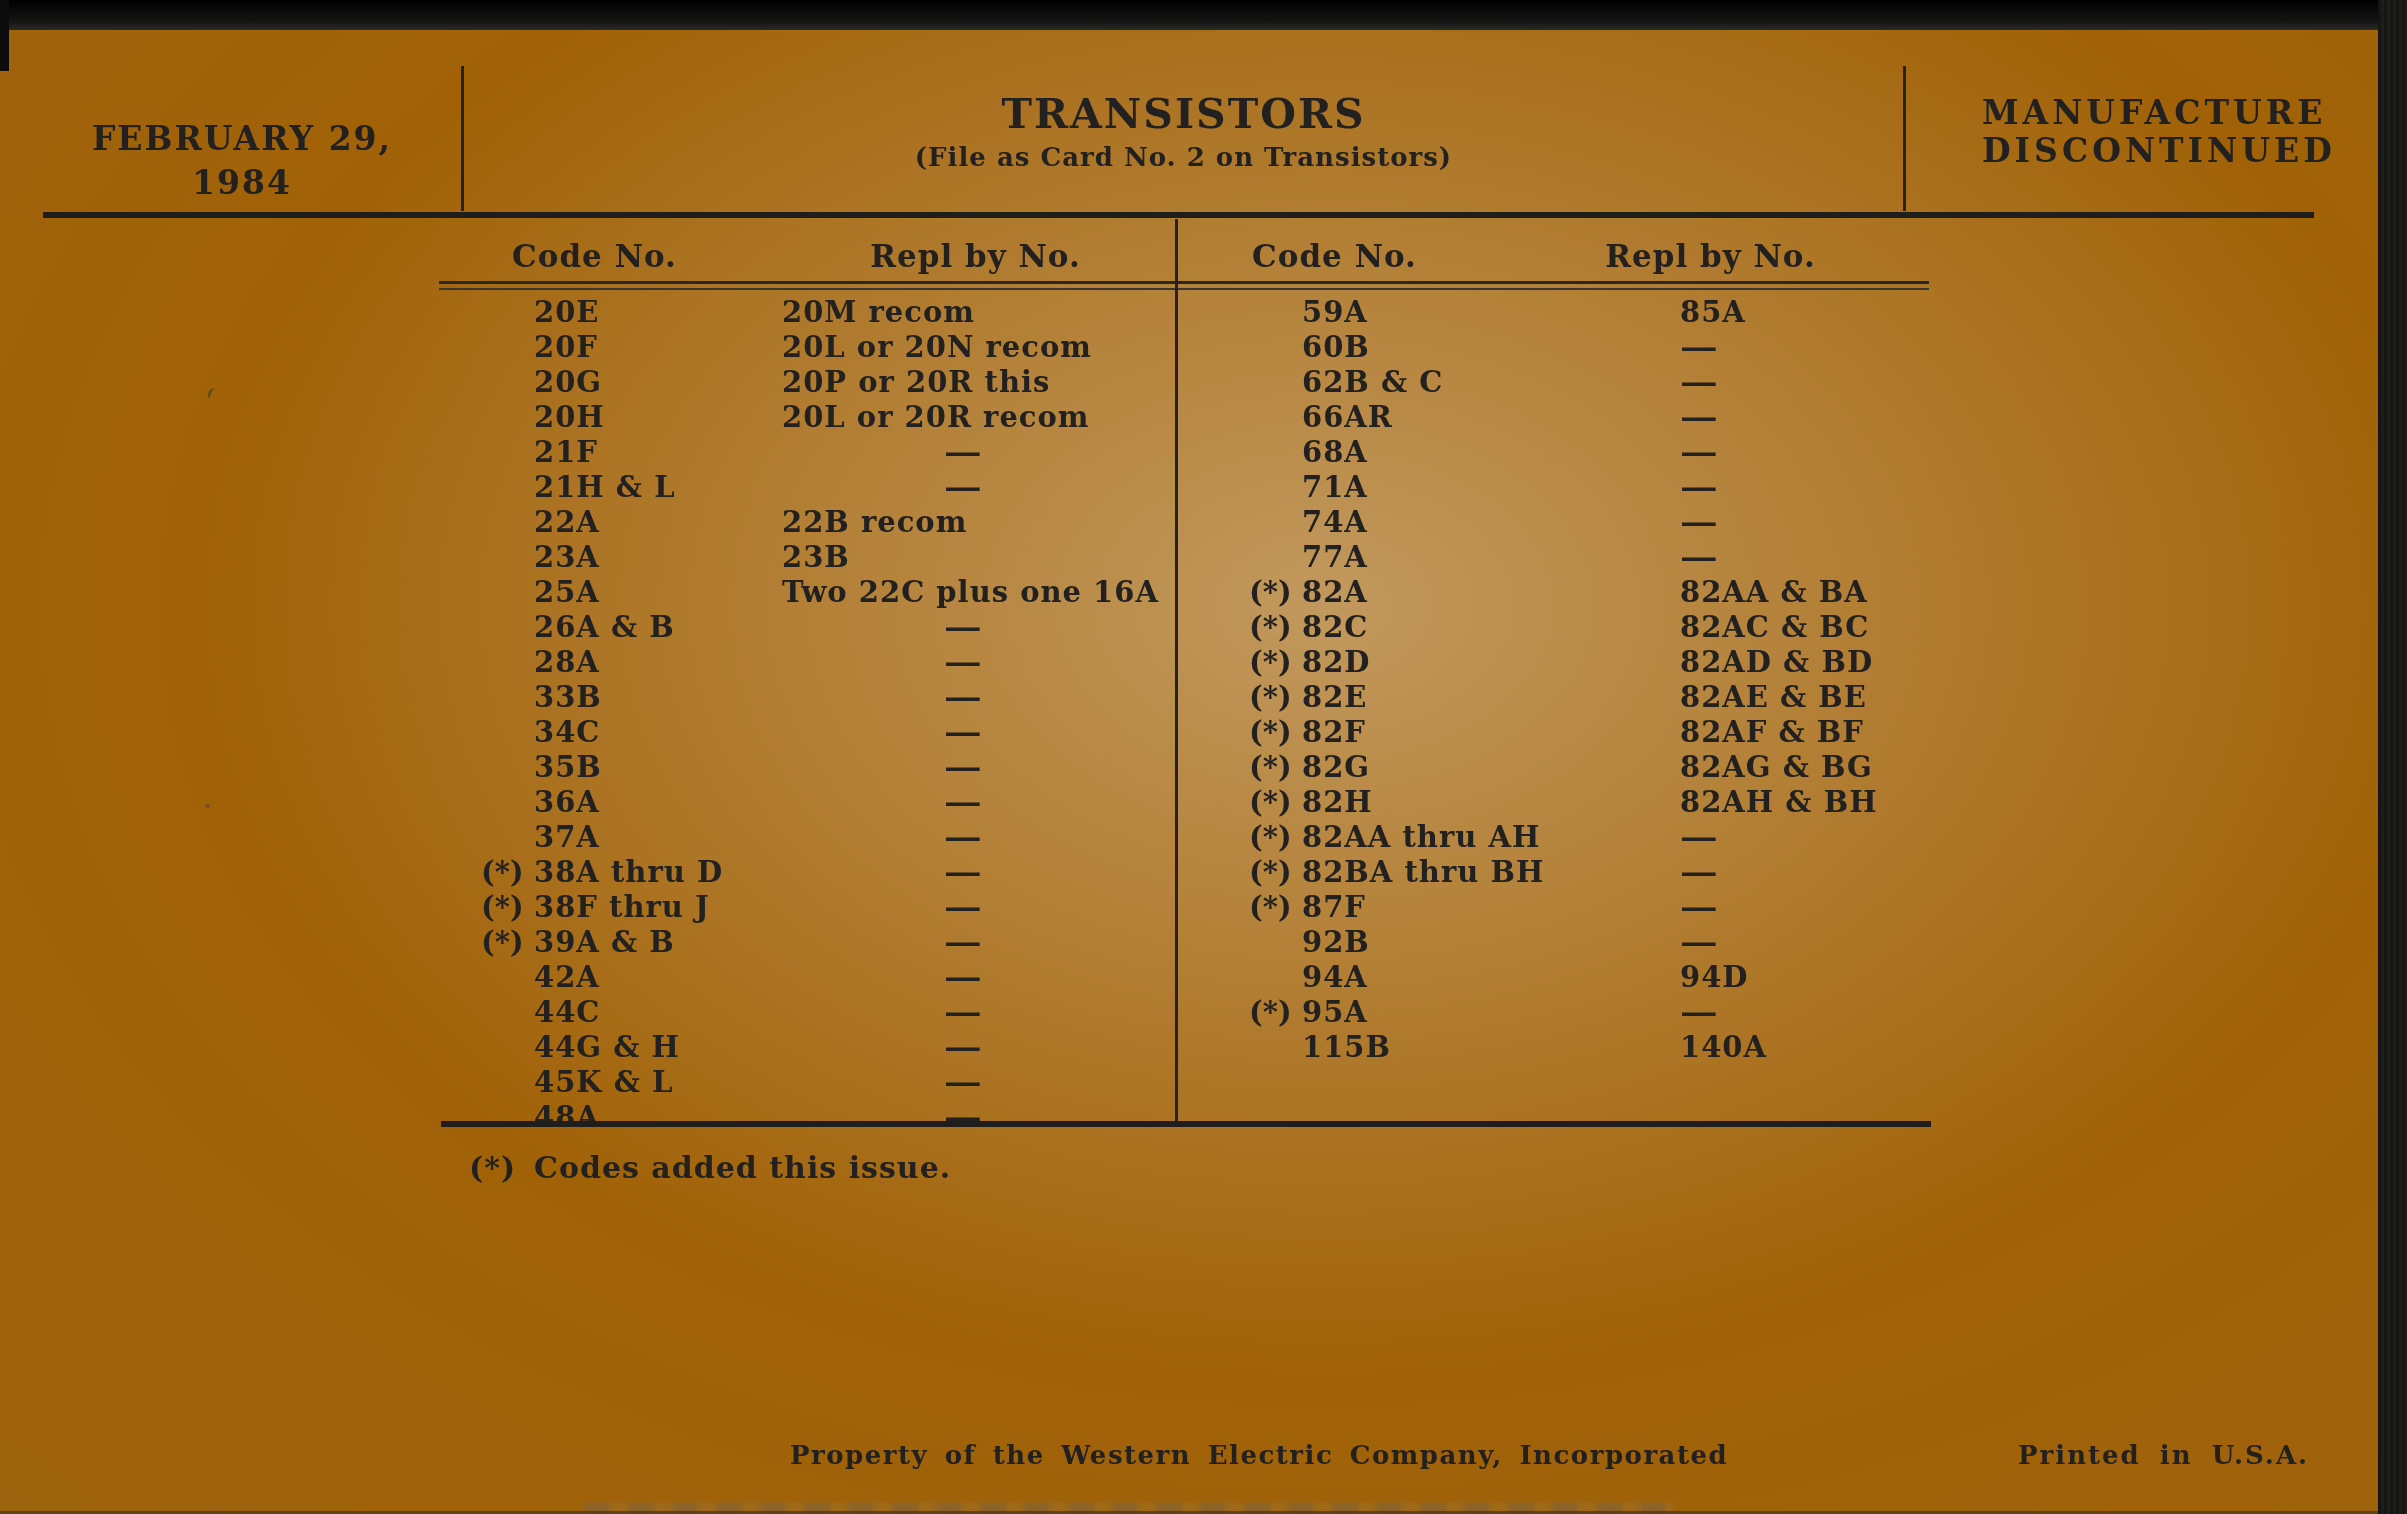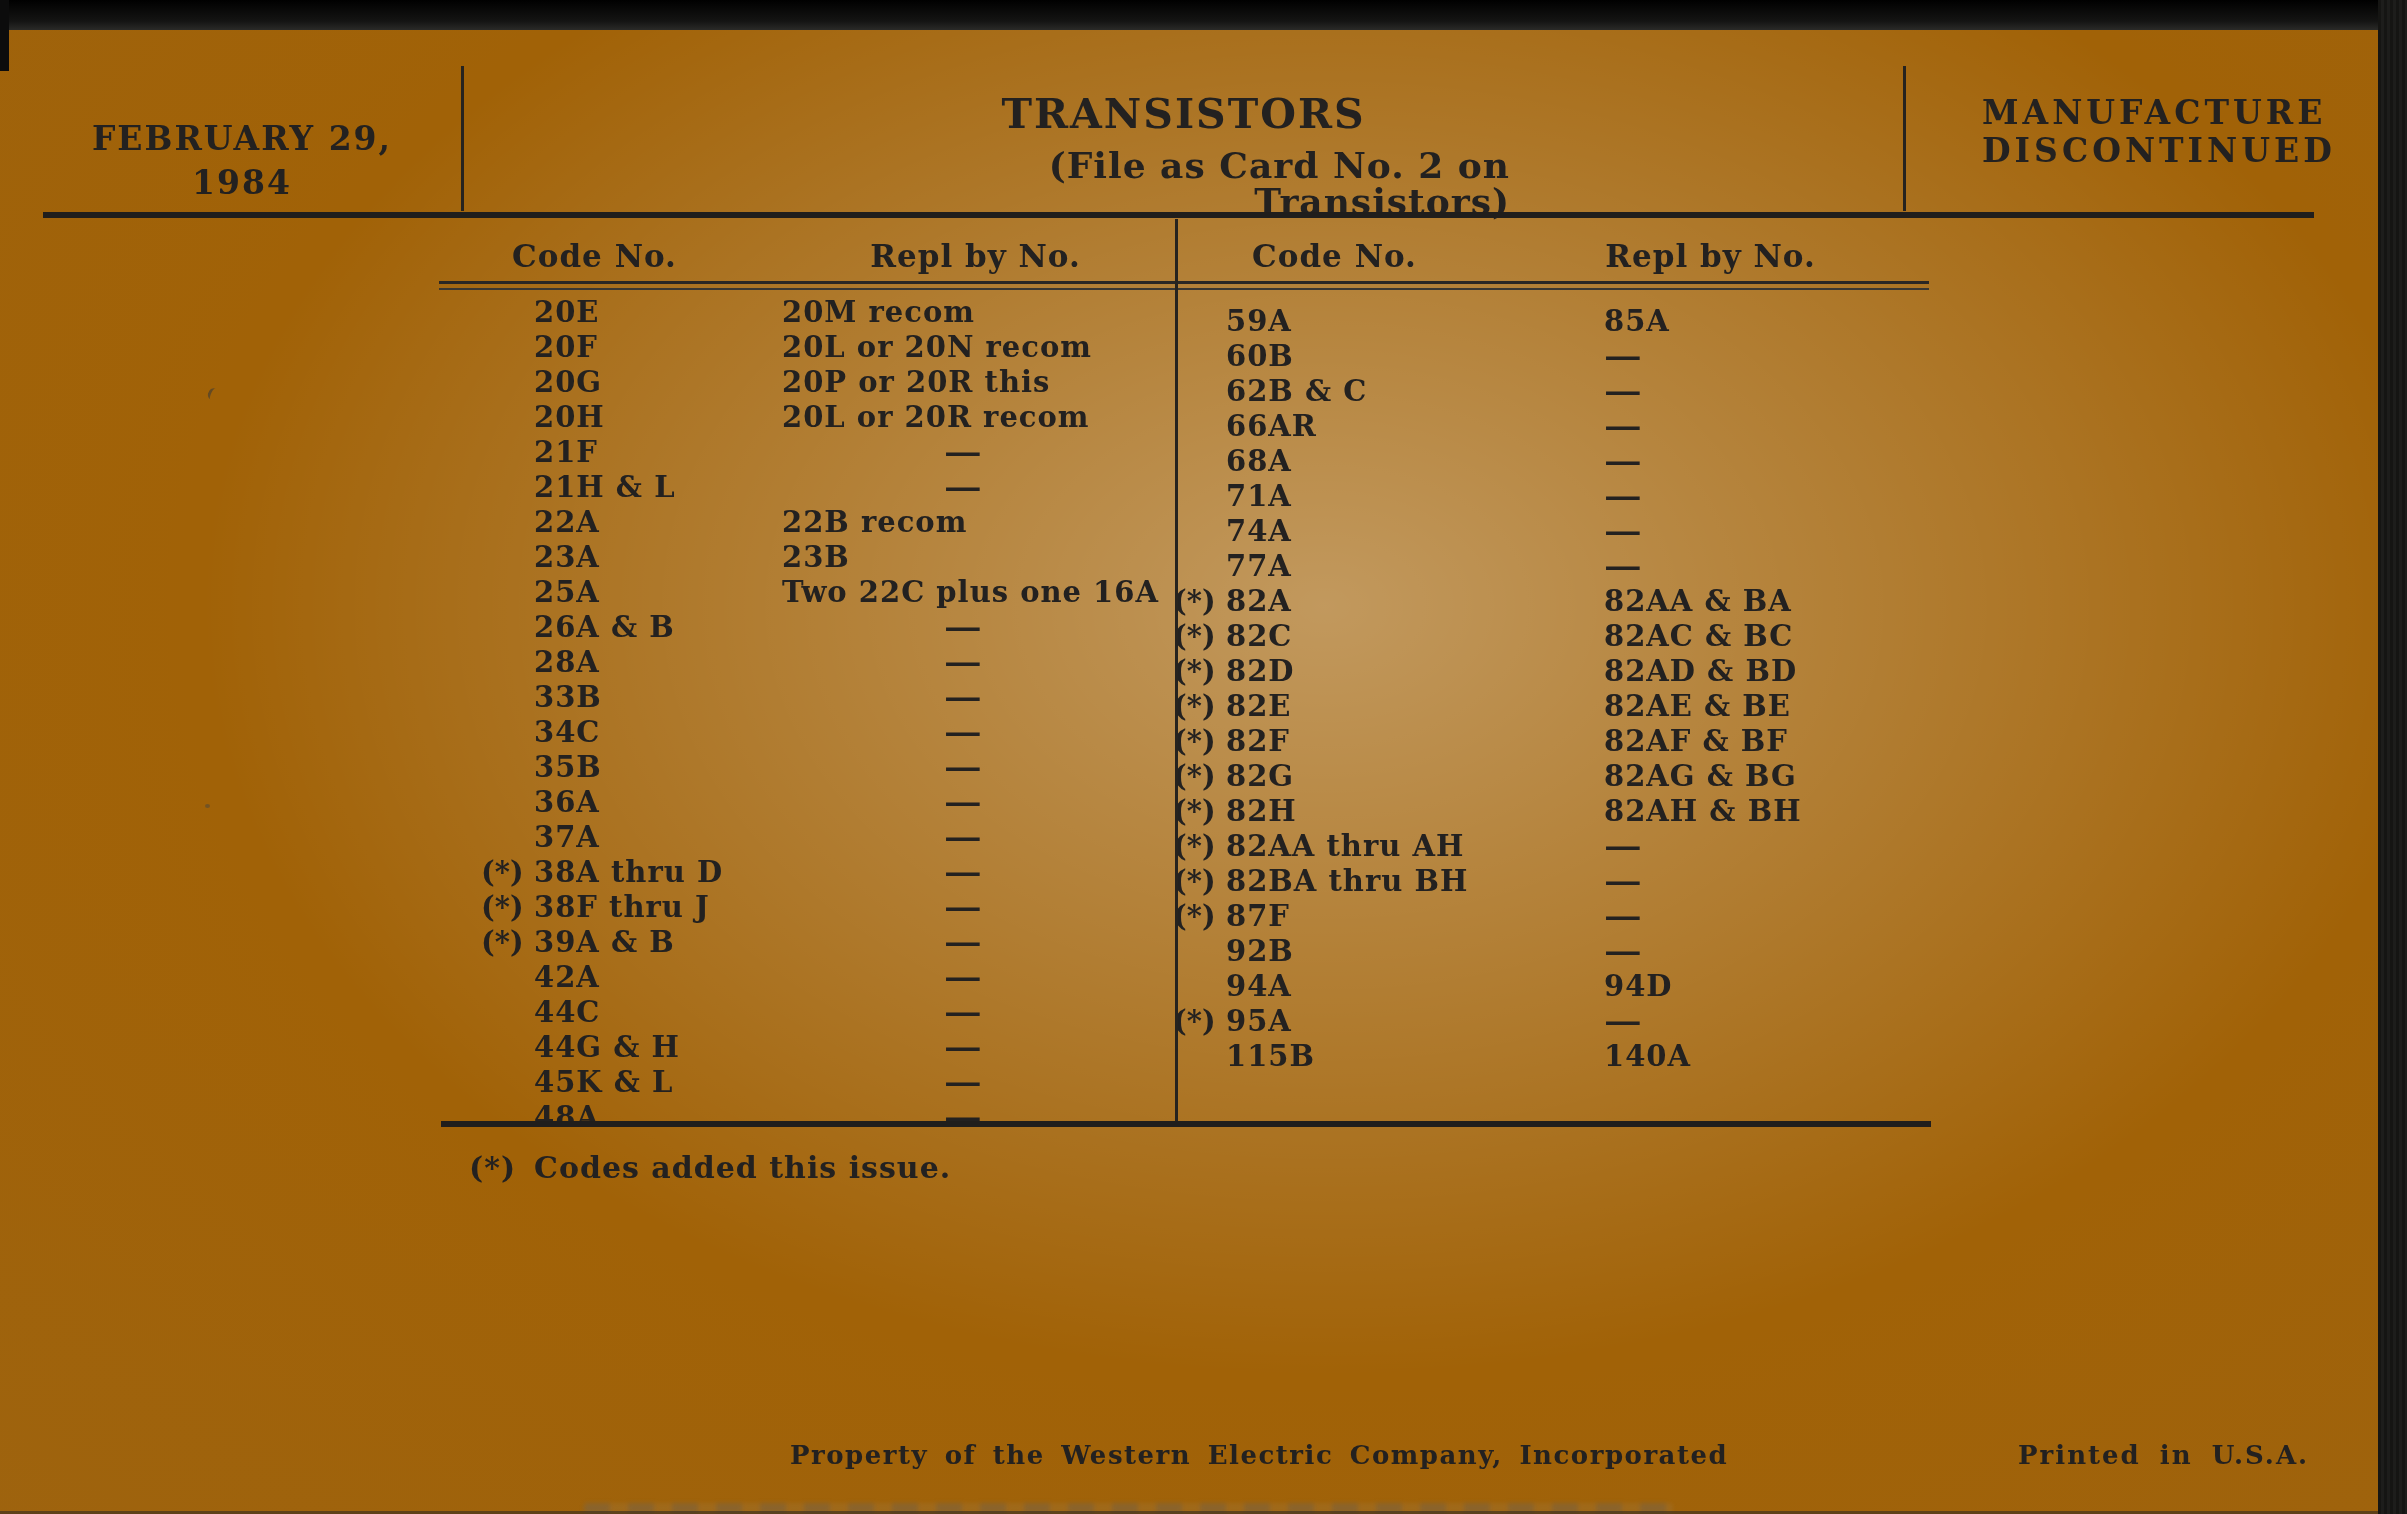--- a/index.html
+++ b/index.html
@@ -17,41 +17,41 @@
                  background:radial-gradient(ellipse at 55% 40%, rgba(255,255,255,.35) 0%, rgba(0,0,0,0) 60%, rgba(120,115,105,.07) 100%); }
 
   
   .date { position:absolute; left:48px; top:117px; width:388px; text-align:center;
           font-size:33px; font-weight:bold; letter-spacing:2px; line-height:44px; }
   .vline { position:absolute; width:3px; background:#26231f; }
   .vline-1 { left:461px; top:66px; height:145px; }
   .vline-2 { left:1903px; top:66px; height:145px; }
   .title-block { position:absolute; left:857px; top:91px; width:653px; text-align:center; }
   .title    { font-size:41px; font-weight:bold; letter-spacing:2px; line-height:46px; }
-  .subtitle { font-size:36px; font-weight:bold; letter-spacing:1px; line-height:36px; margin-top:10px;text-align:right; }
+  .subtitle { font-size:26px; font-weight:bold; letter-spacing:1px; line-height:36px; margin-top:2px; }
   .status { position:absolute; left:1982px; top:94px; width:337px;
             font-size:33px; font-weight:bold; letter-spacing:4px; line-height:38px; }
 
   .rule-top    { position:absolute; left:43px;  top:212px;  width:2271px; height:6px; background:#201e1c; }
   .rule-head   { position:absolute; left:439px; top:281px;  width:1490px; height:4px;
                  border-top:3px solid #2a2724; border-bottom:2px solid #3a3732; box-sizing:content-box; background:transparent; }
   .rule-bottom { position:absolute; left:441px; top:1121px; width:1490px; height:6px; background:#201e1c; }
   .vdivider    { position:absolute; left:1175px; top:219px; width:3px; height:908px; background:#26231f; }
 
   .thead { position:absolute; top:238px; width:317px; text-align:center;
            font-size:31px; font-weight:bold; letter-spacing:1px; }
   .thead-l-code { left:436px; }
   .thead-l-repl { left:817px; }
   .thead-r-code { left:1176px; }
   .thead-r-repl { left:1552px; }
 
   
   .tbody { position:absolute; top:295px;text-decoration:underline; }
   .tbody-left  { left:481px; width:693px; }
-  .tbody-right { left:1173px; width:743px;margin-top:9px; }
+  .tbody-right { left:1249px; width:743px; }
   .row { position:relative; height:35px; font-size:29px; font-weight:bold; line-height:35px; }
   .cell-code { position:absolute; left:0; top:0; white-space:nowrap; letter-spacing:1px; }
   .star { display:inline-block; width:53px; letter-spacing:0; }
   .cell-repl { position:absolute; top:0; white-space:nowrap; letter-spacing:1px; }
   .tbody-left  .cell-repl { left:301px; }
   .tbody-left  .cell-repl.dash { left:463px; }
   .tbody-right .cell-repl { left:431px; }
   .tbody-right .cell-repl.dash { left:431px; }
   .cell-repl.dash { transform:scaleX(1.3); transform-origin:left center; }
 

